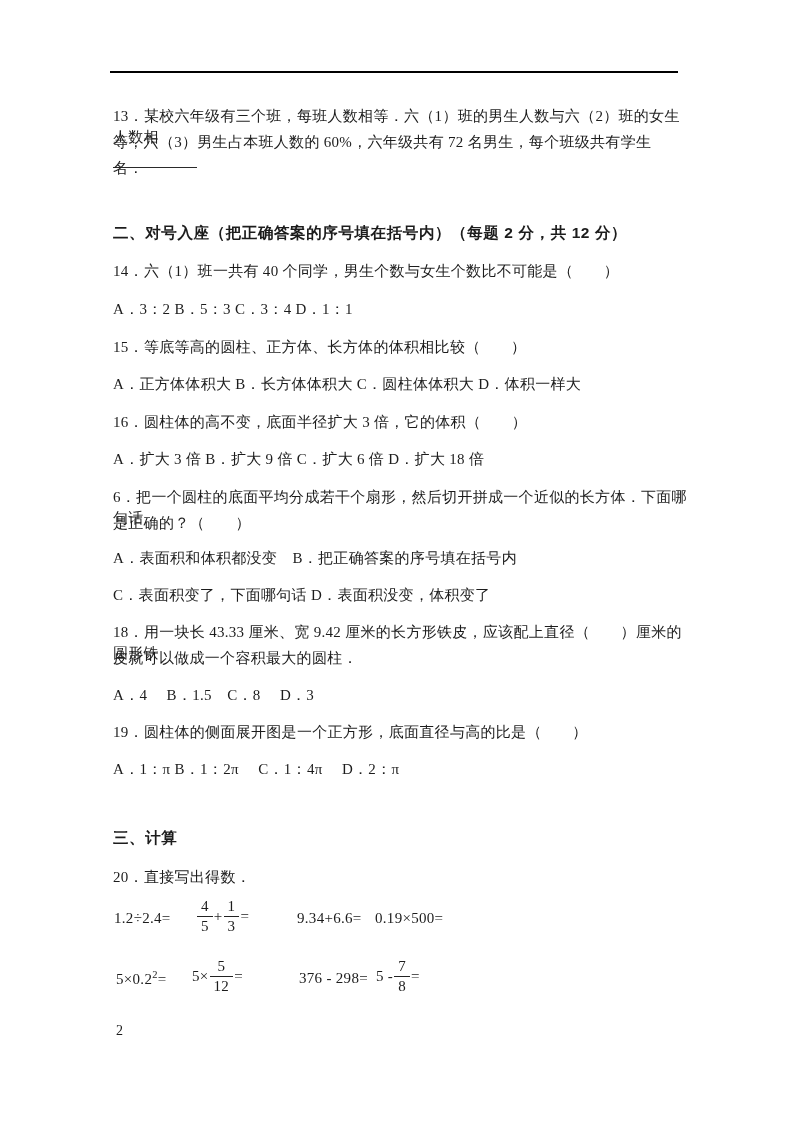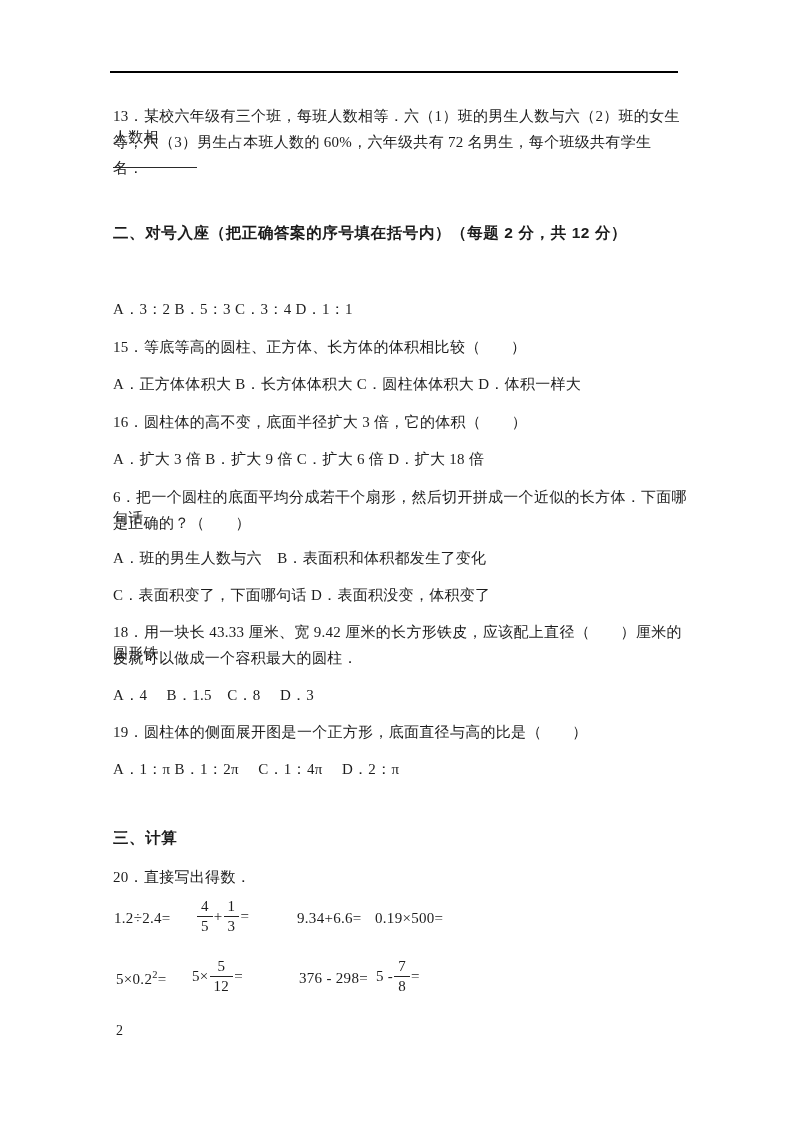--- a/index.html
+++ b/index.html
@@ -51,31 +51,32 @@
 <div class="page">
 
   <div class="hr"></div>
 
   <p class="line" style="top:106px">13．某校六年级有三个班，每班人数相等．六（1）班的男生人数与六（2）班的女生人数相</p>
   <p class="line" style="top:132px"><span>等，六（3）男生占本班人数的 60%，六年级共有 72 名男生，每个班级共有学生</span><span class="blank"></span></p>
   <p class="line" style="top:158px">名．</p>
 
   <p class="line heading" style="top:222px">二、对号入座（把正确答案的序号填在括号内）（每题 2 分，共 12 分）</p>
 
+  <p class="line" style="top:261px">14．六（1）班一共有 40 个同学，男生个数与女生个数比不可能是（　　）</p>
   <p class="line" style="top:299px">A．3：2 B．5：3 C．3：4 D．1：1</p>
 
   <p class="line" style="top:337px">15．等底等高的圆柱、正方体、长方体的体积相比较（　　）</p>
   <p class="line" style="top:374px">A．正方体体积大 B．长方体体积大 C．圆柱体体积大 D．体积一样大</p>
 
   <p class="line" style="top:412px">16．圆柱体的高不变，底面半径扩大 3 倍，它的体积（　　）</p>
   <p class="line" style="top:449px">A．扩大 3 倍 B．扩大 9 倍 C．扩大 6 倍 D．扩大 18 倍</p>
 
   <p class="line" style="top:487px">6．把一个圆柱的底面平均分成若干个扇形，然后切开拼成一个近似的长方体．下面哪句话</p>
   <p class="line" style="top:513px">是正确的？（　　）</p>
-  <p class="line" style="top:548px">A．班的男生人数与六　B．表面积和体积都发生了变化</p>
+  <p class="line" style="top:548px">A．表面积和体积都没变　B．把正确答案的序号填在括号内</p>
   <p class="line" style="top:585px">C．表面积变了，下面哪句话 D．表面积没变，体积变了</p>
 
   <p class="line" style="top:622px">18．用一块长 43.33 厘米、宽 9.42 厘米的长方形铁皮，应该配上直径（　　）厘米的圆形铁</p>
   <p class="line" style="top:648px">皮就可以做成一个容积最大的圆柱．</p>
   <p class="line" style="top:685px">A．4　 B．1.5　C．8　 D．3</p>
 
   <p class="line" style="top:722px">19．圆柱体的侧面展开图是一个正方形，底面直径与高的比是（　　）</p>
   <p class="line" style="top:759px">A．1：π B．1：2π　 C．1：4π　 D．2：π</p>
 
   <p class="line heading" style="top:827px">三、计算</p>

